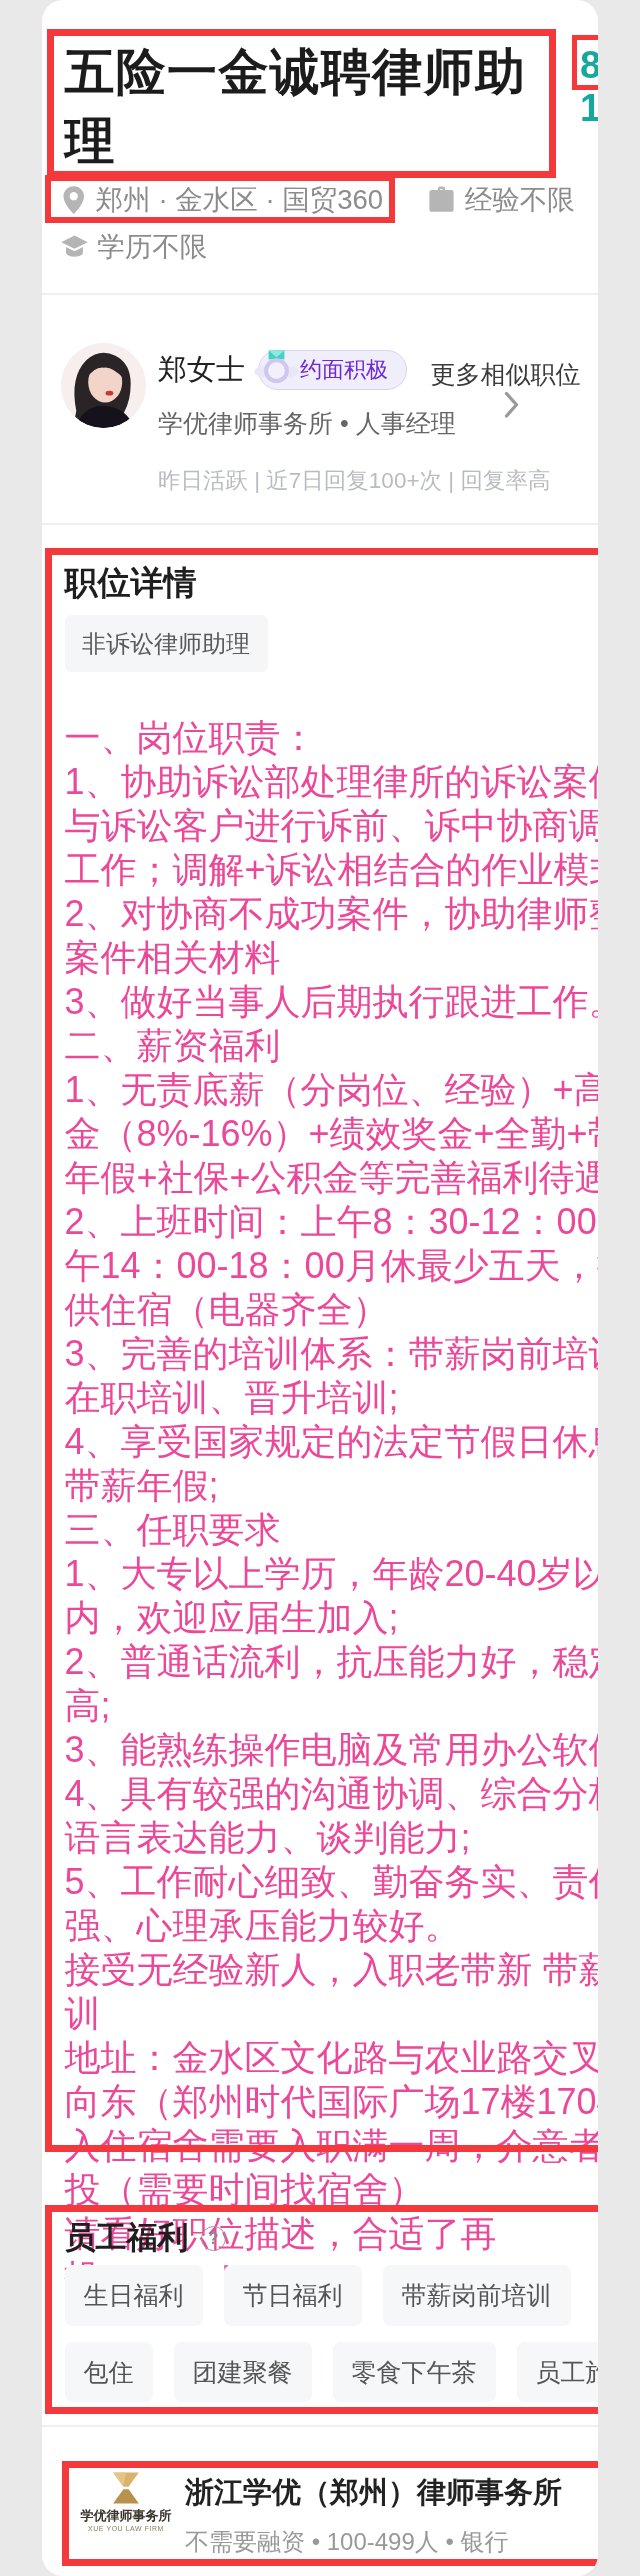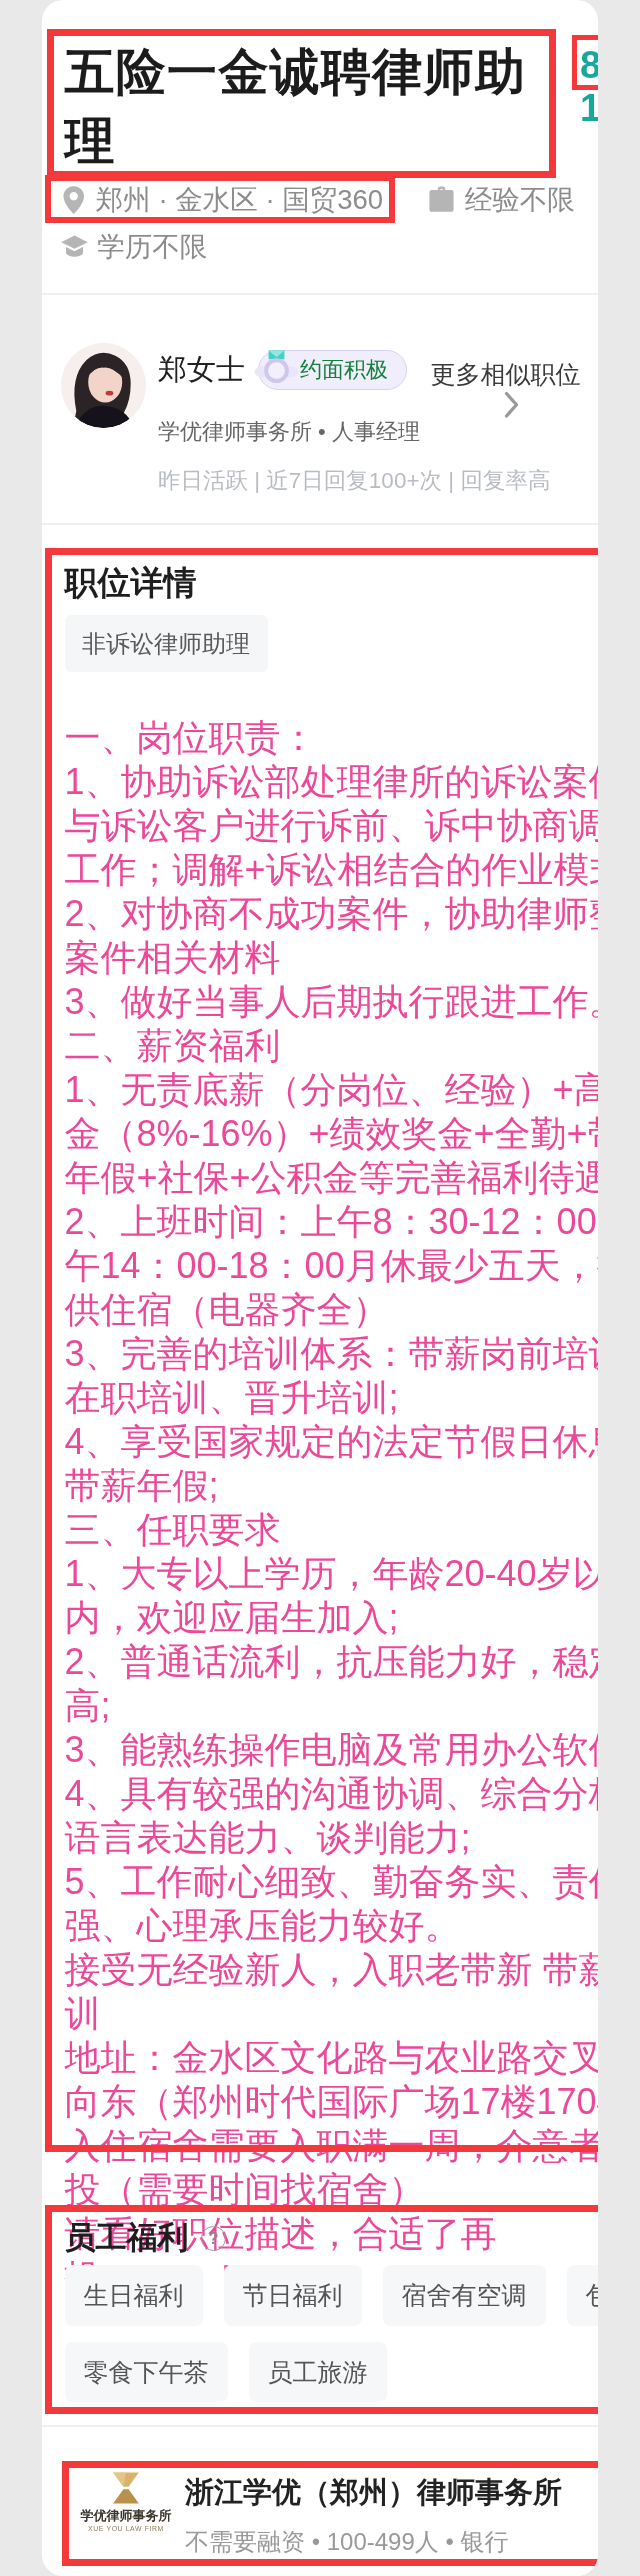--- a/index.html
+++ b/index.html
@@ -35,29 +35,29 @@
   .avatar{
     position:absolute;left:19px;top:343px;width:85px;height:85px;
     border-radius:50%;overflow:hidden;background:#f6ecea;
   }
   .avatar svg{display:block;width:100%;height:100%;}
   .r-name{position:absolute;left:116px;top:350px;font-size:29px;font-weight:400;color:#222;}
   .r-badge{
     position:absolute;left:216px;top:350px;height:40px;
     display:flex;align-items:center;
     background:#f1eefb;border:1.3px solid #d9d1f6;border-radius:21px;
-    padding:0 17.5px 0 41px;color:#15803d;font-size:22px;
+    padding:0 17.5px 0 41px;color:#6d28d9;font-size:22px;
   }
   .r-badge .medal{position:absolute;left:-5px;top:-3.8px;width:45px;height:45px;}
   .more-link{
     position:absolute;right:17.5px;top:358px;display:flex;align-items:center;
     font-size:25px;color:#3a3a3a;flex-direction:column;
   }
   .more-link .chev{margin-left:11.3px;display:inline-flex;}
-  .r-line2{position:absolute;left:116px;top:417px;font-size:22px;color:#666;}
+  .r-line2{position:absolute;left:116px;top:407px;font-size:25px;color:#666;}
   .r-line3{position:absolute;left:116px;top:465px;font-size:22.5px;color:#b8bcc2;}
 
   
   .jd-title{position:absolute;left:22.5px;top:561px;font-size:33px;font-weight:700;color:#1e1e1e;}
   .jd-tags{position:absolute;left:22.5px;top:615px;display:flex;gap:25px;}
   .tag{
     background:#f5f6f7;color:#5a5a5a;font-size:24px;
     padding:12.5px 17.5px;border-radius:6.3px;white-space:nowrap;
   }
   .jd-desc{
@@ -213,22 +213,23 @@
 请看好职位描述，合适了再投！！！！</div>
 
   <div class="bf-title">
     <span>员工福利</span>
     <span class="help">?</span>
   </div>
 
   <div class="bf-tags">
     <span class="bf-tag">生日福利</span>
     <span class="bf-tag">节日福利</span>
-    <span class="bf-tag">宿舍有空调</span>
+    <span class="bf-tag">带薪岗前培训</span>
     <span class="bf-tag">包住</span>
+    <span class="bf-tag">团建聚餐</span>
     <span class="bf-tag">零食下午茶</span>
     <span class="bf-tag">员工旅游</span>
   </div>
 
   <div class="divider d3"></div>
 
   <div class="company-logo">
     <svg width="40" height="36" viewBox="0 0 60 56">
       <path d="M10 4 H50 L34 26 H26 Z" fill="#d9b36b"></path>
       <path d="M10 52 H50 L34 30 H26 Z" fill="#b8914d"></path>

